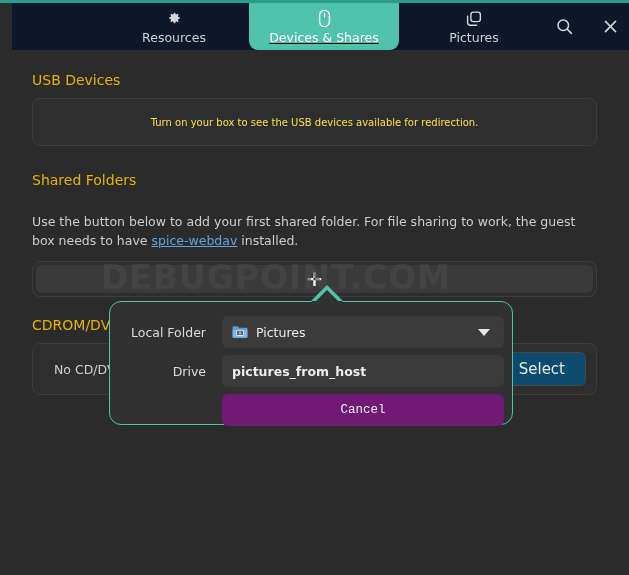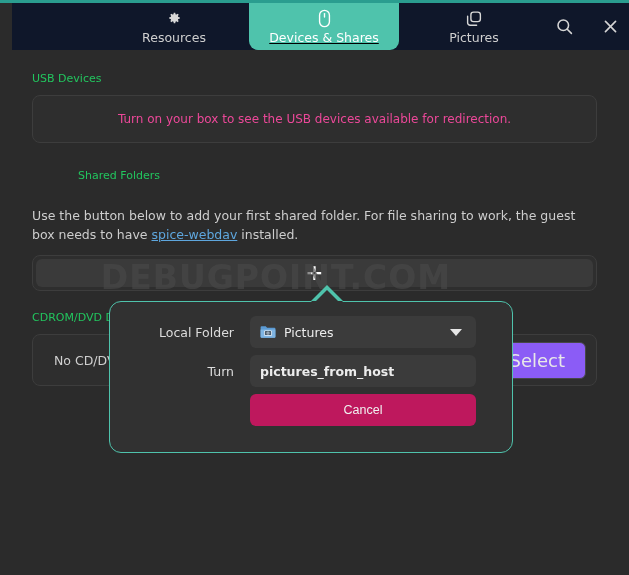--- a/index.html
+++ b/index.html
@@ -104,39 +104,39 @@
   .content {
     position: absolute;
     top: 50px; left: 0;
     width: 629px;
     height: 525px;
     background: #2b2b2b;
     padding: 0 32px;
   }
 
   .section-title {
-    font-size: 11px;
-    color: #22c55e;
+    font-size: 14px;
+    color: #eab308;
     margin-top: 22px;
     margin-bottom: 10px;
   }
 
   .panel {
     border: 1px solid #3d3d3d;
     border-radius: 8px;
     background: #2e2e2e;
     min-height: 44px;
     display: flex;
     align-items: center;
     justify-content: center;
   }
 
   .panel-empty-text {
-    font-size: 12px;
-    color: #ec4899;
+    font-size: 10px;
+    color: #fde047;
   }
 
   .desc {
     font-size: 12.5px;
     color: #cdcdcd;
     line-height: 19px;
     max-width: 546px;
     margin-bottom: 11px;
     margin-top: 24px;
   }
@@ -183,25 +183,25 @@
     align-items: center;
     justify-content: space-between;
     padding: 0 10px;
   }
   .cd-text {
     font-size: 12.5px;
     color: #d0d0d0;
     padding-left: 11px;
   }
   .cd-select-btn {
-    background: #8b5cf6;
+    background: #0c4a6e;
     border: 1px solid #474747;
     border-radius: 6px;
     color: #e8e8e8;
-    font-size: 18px;
+    font-size: 15px;
     padding: 7px 20px;
     cursor: pointer;
     font-family: inherit;
   }
 
   
   .watermark {
     position: absolute;
     left: 0; top: 258px;
     width: 552px;
@@ -215,26 +215,26 @@
     user-select: none;
     z-index: 5;
   }
 
   
   .popover {
     position: absolute;
     left: 109px;
     top: 301px;
     width: 404px;
-    height: 152px;
+    height: 124px;
     background: #313131;
     border: 1.5px solid #4fc3ac;
     border-radius: 12px;
     z-index: 20;
-    padding: 14px 36px;
+    padding: 14px 8px;
   }
 
   .popover-arrow {
     position: absolute;
     left: 311px;
     top: 286px;
     width: 0; height: 0;
     border-left: 16px solid transparent;
     border-right: 16px solid transparent;
     border-bottom: 16px solid #313131;
@@ -312,26 +312,26 @@
 
   .btn-row {
     display: flex;
     gap: 10px;
     margin-left: 104px;
     margin-top: 3px;
   }
   .dlg-btn {
     flex: 1;
     height: 32px;
-    background: #be185d;
+    background: #701a75;
     border: none;
     border-radius: 6px;
     color: #f0f0f0;
     font-size: 12.5px;
-    font-family: Liberation Sans, sans-serif;
+    font-family: Liberation Mono, monospace;
     cursor: pointer;
   }
 </style>
 </head>
 <body>
 
 <div id="app">
 
   <div class="top-rule"></div>
 
@@ -388,21 +388,21 @@
 
   </div>
 
   <div class="content">
 
     <div class="section-title">USB Devices</div>
     <div class="panel" style="height:48px;">
       <span class="panel-empty-text">Turn on your box to see the USB devices available for redirection.</span>
     </div>
 
-    <div class="section-title" style="margin-top:26px;margin-left:46px;">Shared Folders</div>
+    <div class="section-title" style="margin-top:26px;">Shared Folders</div>
     <div class="desc"><span>Use the button below to add your first shared folder. For file sharing to work, the guest box needs to have </span><span class="link">spice-webdav</span><span> installed.</span></div>
 
     <div class="add-row">
       <button class="add-btn">
         <span class="plus-icon">✛</span>
       </button>
     </div>
 
     <div class="section-title" style="margin-top:20px;">CDROM/DVD Drive</div>
     <div class="cd-panel">
@@ -432,21 +432,21 @@
               <circle cx="8" cy="8.1" r="0.8" fill="#5b6b7b"></circle>
             </svg>
           </span>
           <span>Pictures</span>
         </span>
         <span class="caret"></span>
       </div>
     </div>
 
     <div class="form-row">
-      <div class="form-label">Turn</div>
+      <div class="form-label">Drive</div>
       <input class="field" type="text" value="pictures_from_host" style="">
     </div>
 
     <div class="btn-row">
       <button class="dlg-btn">Cancel</button>
     </div>
 
   </div>
 
 </div>

